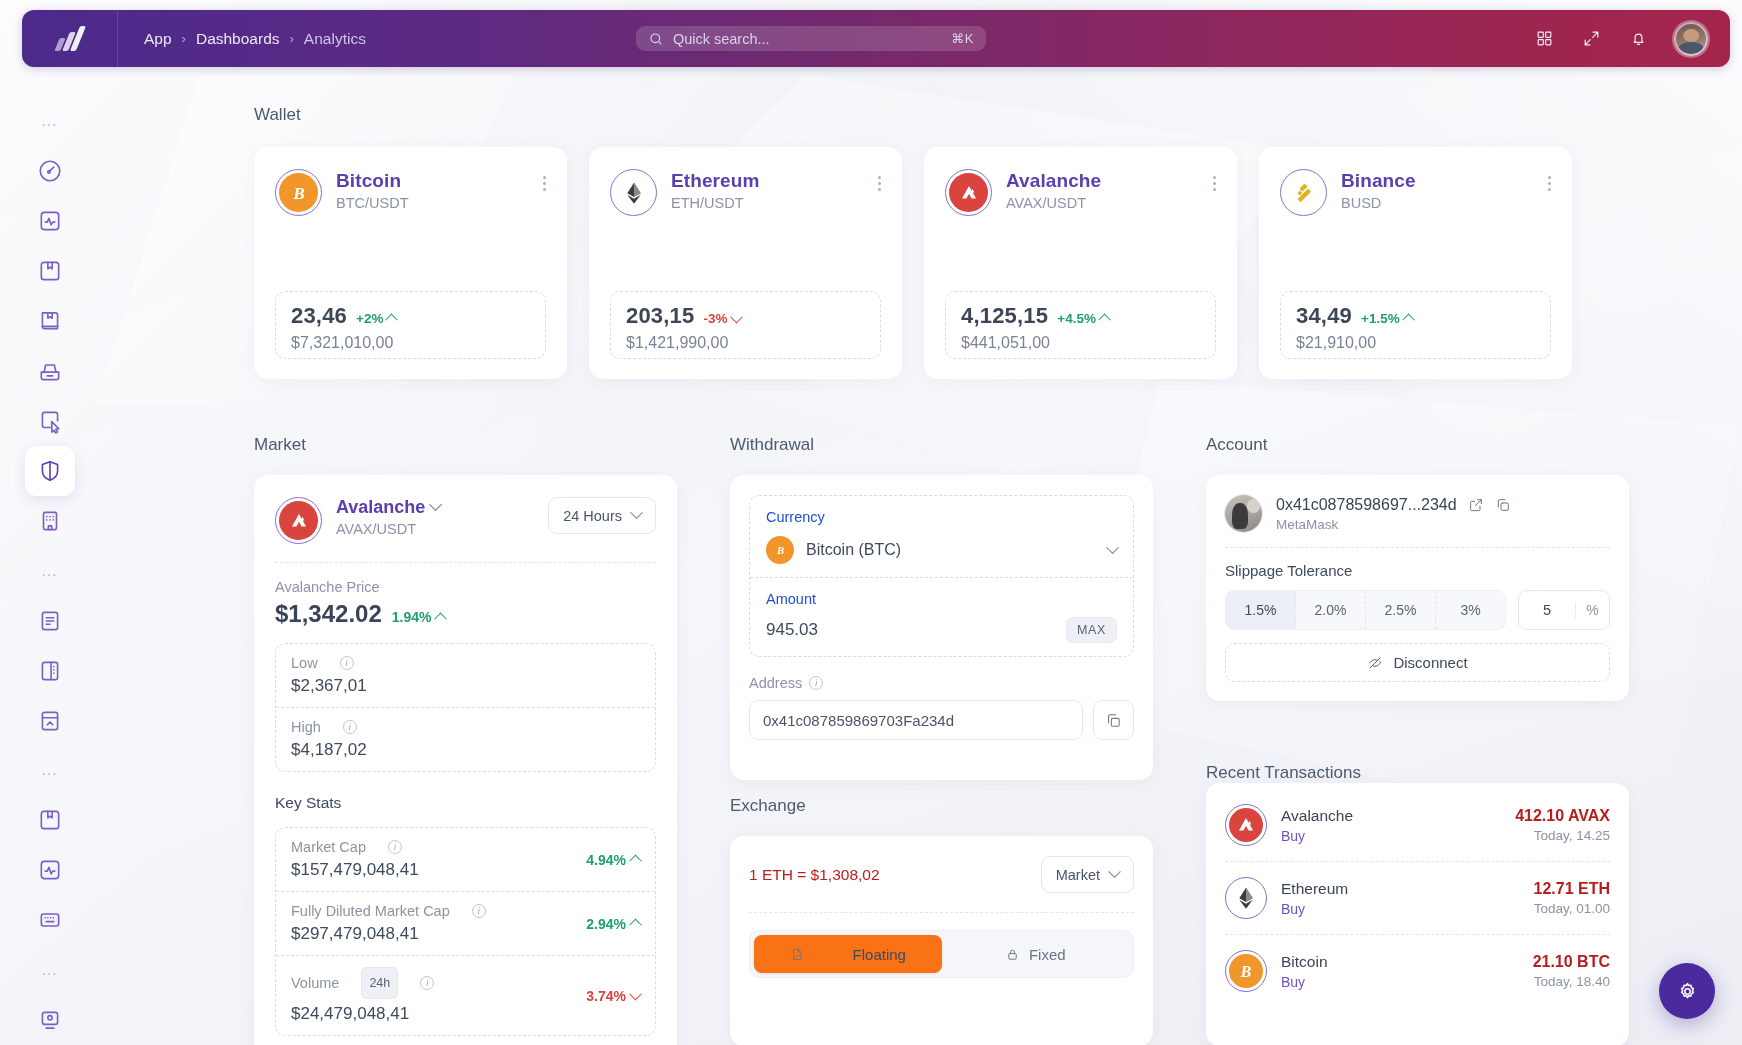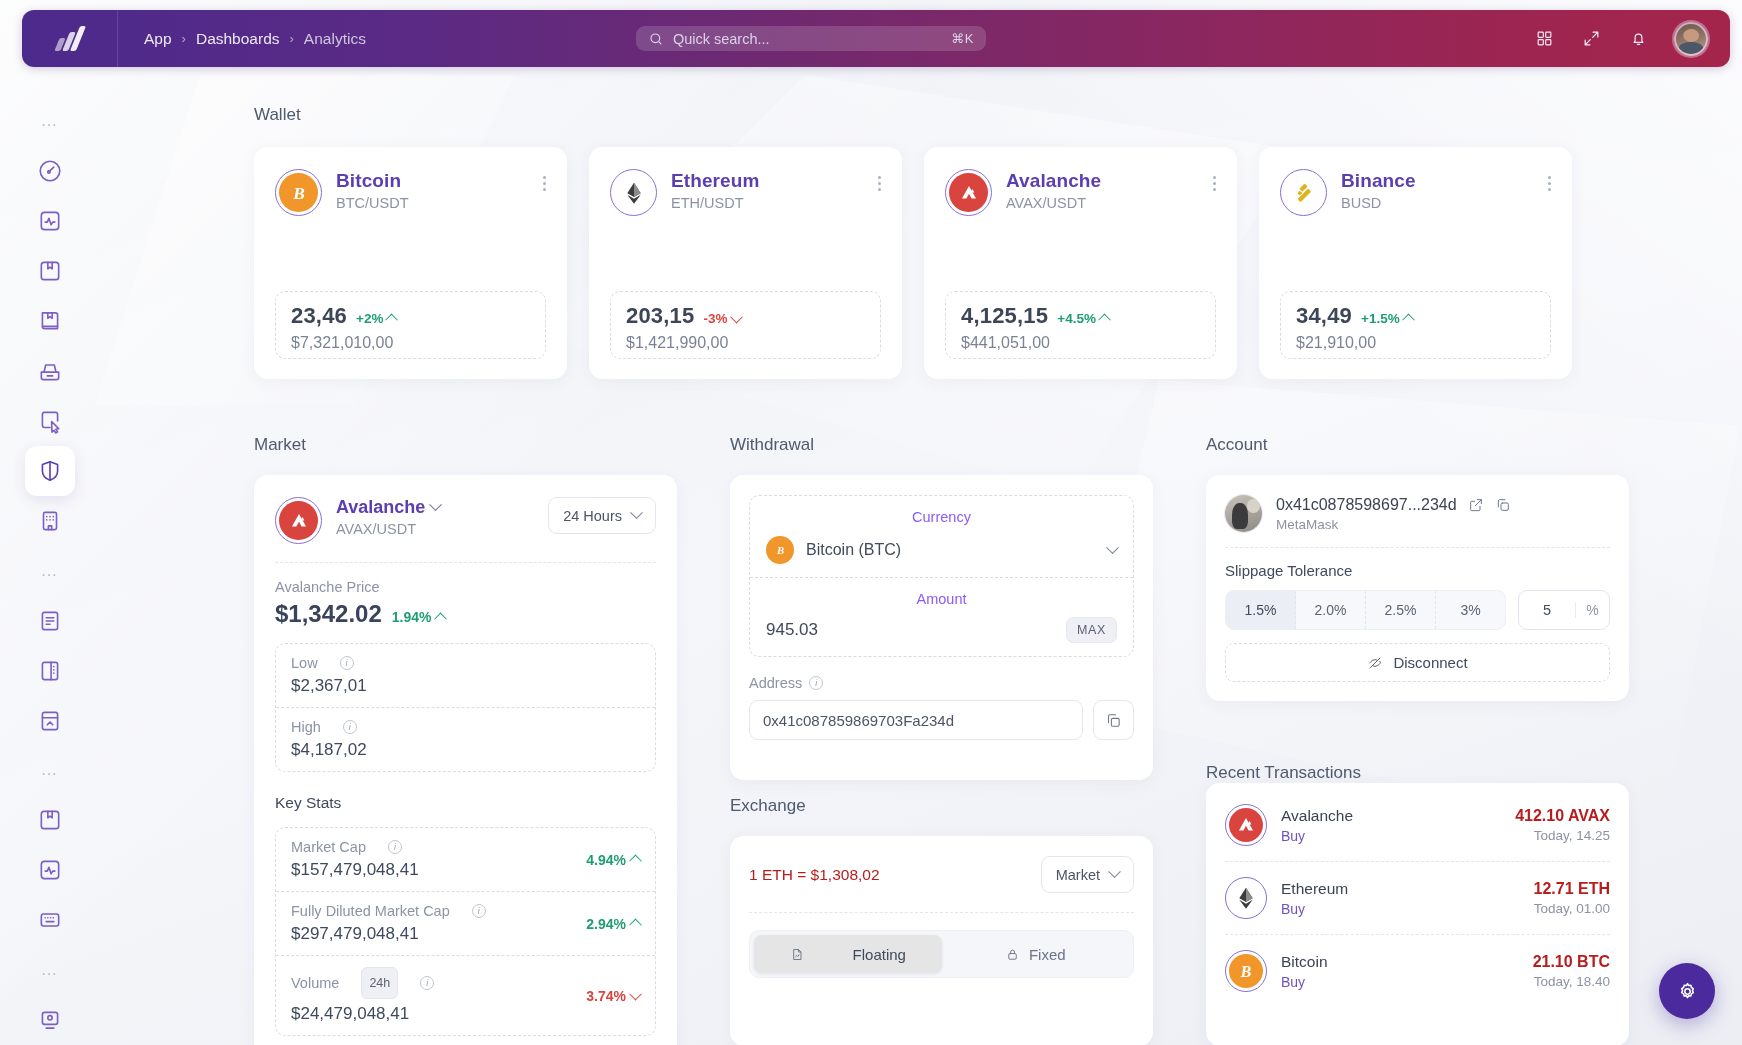--- a/index.html
+++ b/index.html
@@ -169,21 +169,21 @@
   .kv-pct { font-size:14px;font-weight:600;display:flex;align-items:center;gap:5px;}
   .badge24 { background:#eef0f5;border:1px solid #e2e6ee;border-radius:6px;
      font-size:12.5px;color:#5a6375;padding:8px 7px; }
 
   
   #wd-head { left:630px; top:368px; }
   #wd-panel { left:630px; top:408px; width:423px; height:305px; padding:20px 19px; }
   .fbox { border:1px dashed #d8dce6;border-radius:10px; }
   .fseg { padding: 13px 16px; }
   .fseg + .fseg { border-top:1px dashed #d8dce6; }
-  .fseg-lbl { font-size:14.5px;color:#8b5cf6;text-align:center; }
+  .fseg-lbl { font-size:14.5px;color:#1d4ed8; }
   .cur-row { display:flex;align-items:center;gap:12px;margin-top:11px; }
   .cur-mini { width:28px;height:28px;border-radius:50%;background:#f0962a;
      display:flex;align-items:center;justify-content:center; }
   .cur-mini svg{width:17px;height:17px;}
   .cur-name { font-size:16px;color:#3f4a5d; }
   .amt-row { display:flex;align-items:center;margin-top:10px; }
   .amt-val { font-size:17px;color:#3f4a5d; }
   .max-btn { margin-left:auto;background:#eef0f5;border:1px solid #e6e9f0;border-radius:7px;
      font-size:12.5px;color:#5a6375;padding:5px 10px;letter-spacing:.6px;cursor:pointer; }
   .addr-lbl { font-size:14.5px;color:#8b93a5;display:flex;align-items:center;gap:7px;margin-top:18px;}
@@ -197,21 +197,21 @@
 
   
   #ex-head { left:630px; top:729px; }
   #ex-panel { left:630px; top:769px; width:423px; height:210px; padding:20px 19px; }
   .ex-row { display:flex;align-items:center; }
   .ex-rate { font-size:15.5px;color:#b91c1c; }
   .seg-wrap { margin-top:17px;background:#f5f6fa;border:1px solid #edeff4;border-radius:10px;
      padding:4px;display:flex; }
   .seg { flex:1;height:38px;border-radius:8px;display:flex;align-items:center;
      justify-content:center;gap:9px;font-size:15px;color:#6b7486;cursor:pointer; }
-  .seg.on { background:#e5e5e5;color:#3f4a5d;box-shadow:0 1px 3px rgba(60,70,110,.1);gap:48px; }
+  .seg.on { background:#f97316;color:#3f4a5d;box-shadow:0 1px 3px rgba(60,70,110,.1);gap:48px; }
   .seg svg{width:15px;height:15px;stroke:#6b7486;fill:none;stroke-width:1.5;
      stroke-linecap:round;stroke-linejoin:round;}
 
   
   #ac-head { left:1106px; top:368px; }
   #ac-panel { left:1106px; top:408px; width:423px; height:226px; padding:20px 19px; }
   .ac-top { display:flex;align-items:center;gap:14px; }
   .ac-av { width:37px;height:37px;border-radius:50%;overflow:hidden;position:relative;
      background:linear-gradient(160deg,#c9c3bc,#8d8882); flex:0 0 auto;
      box-shadow:0 0 0 1px #e9ebf1;}

